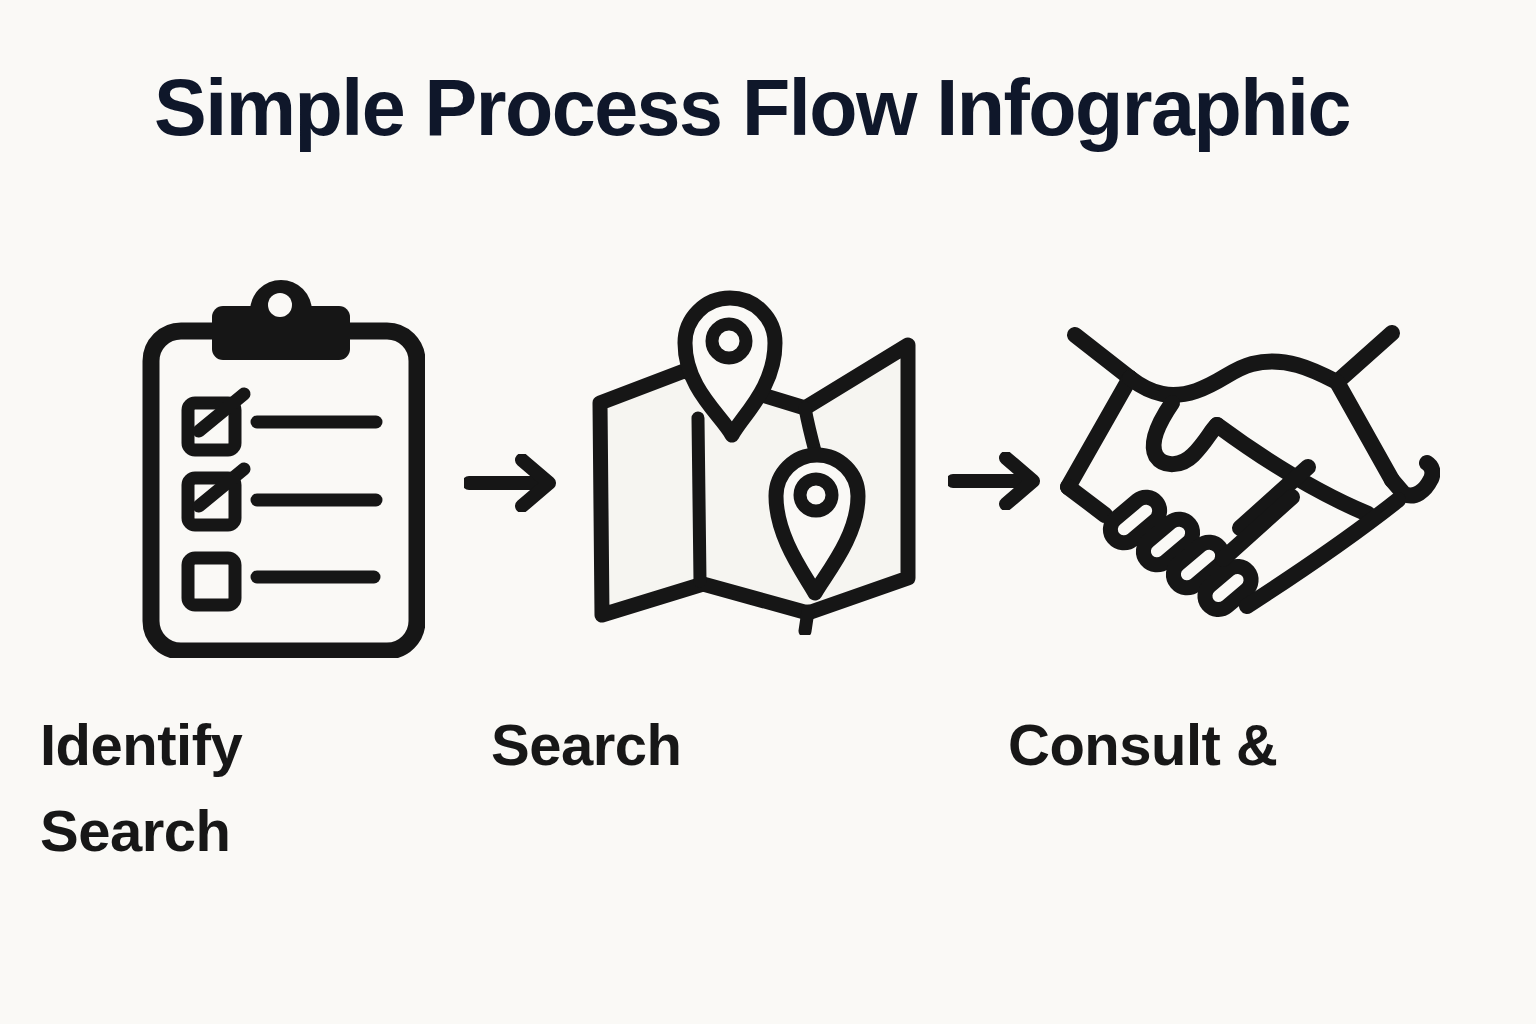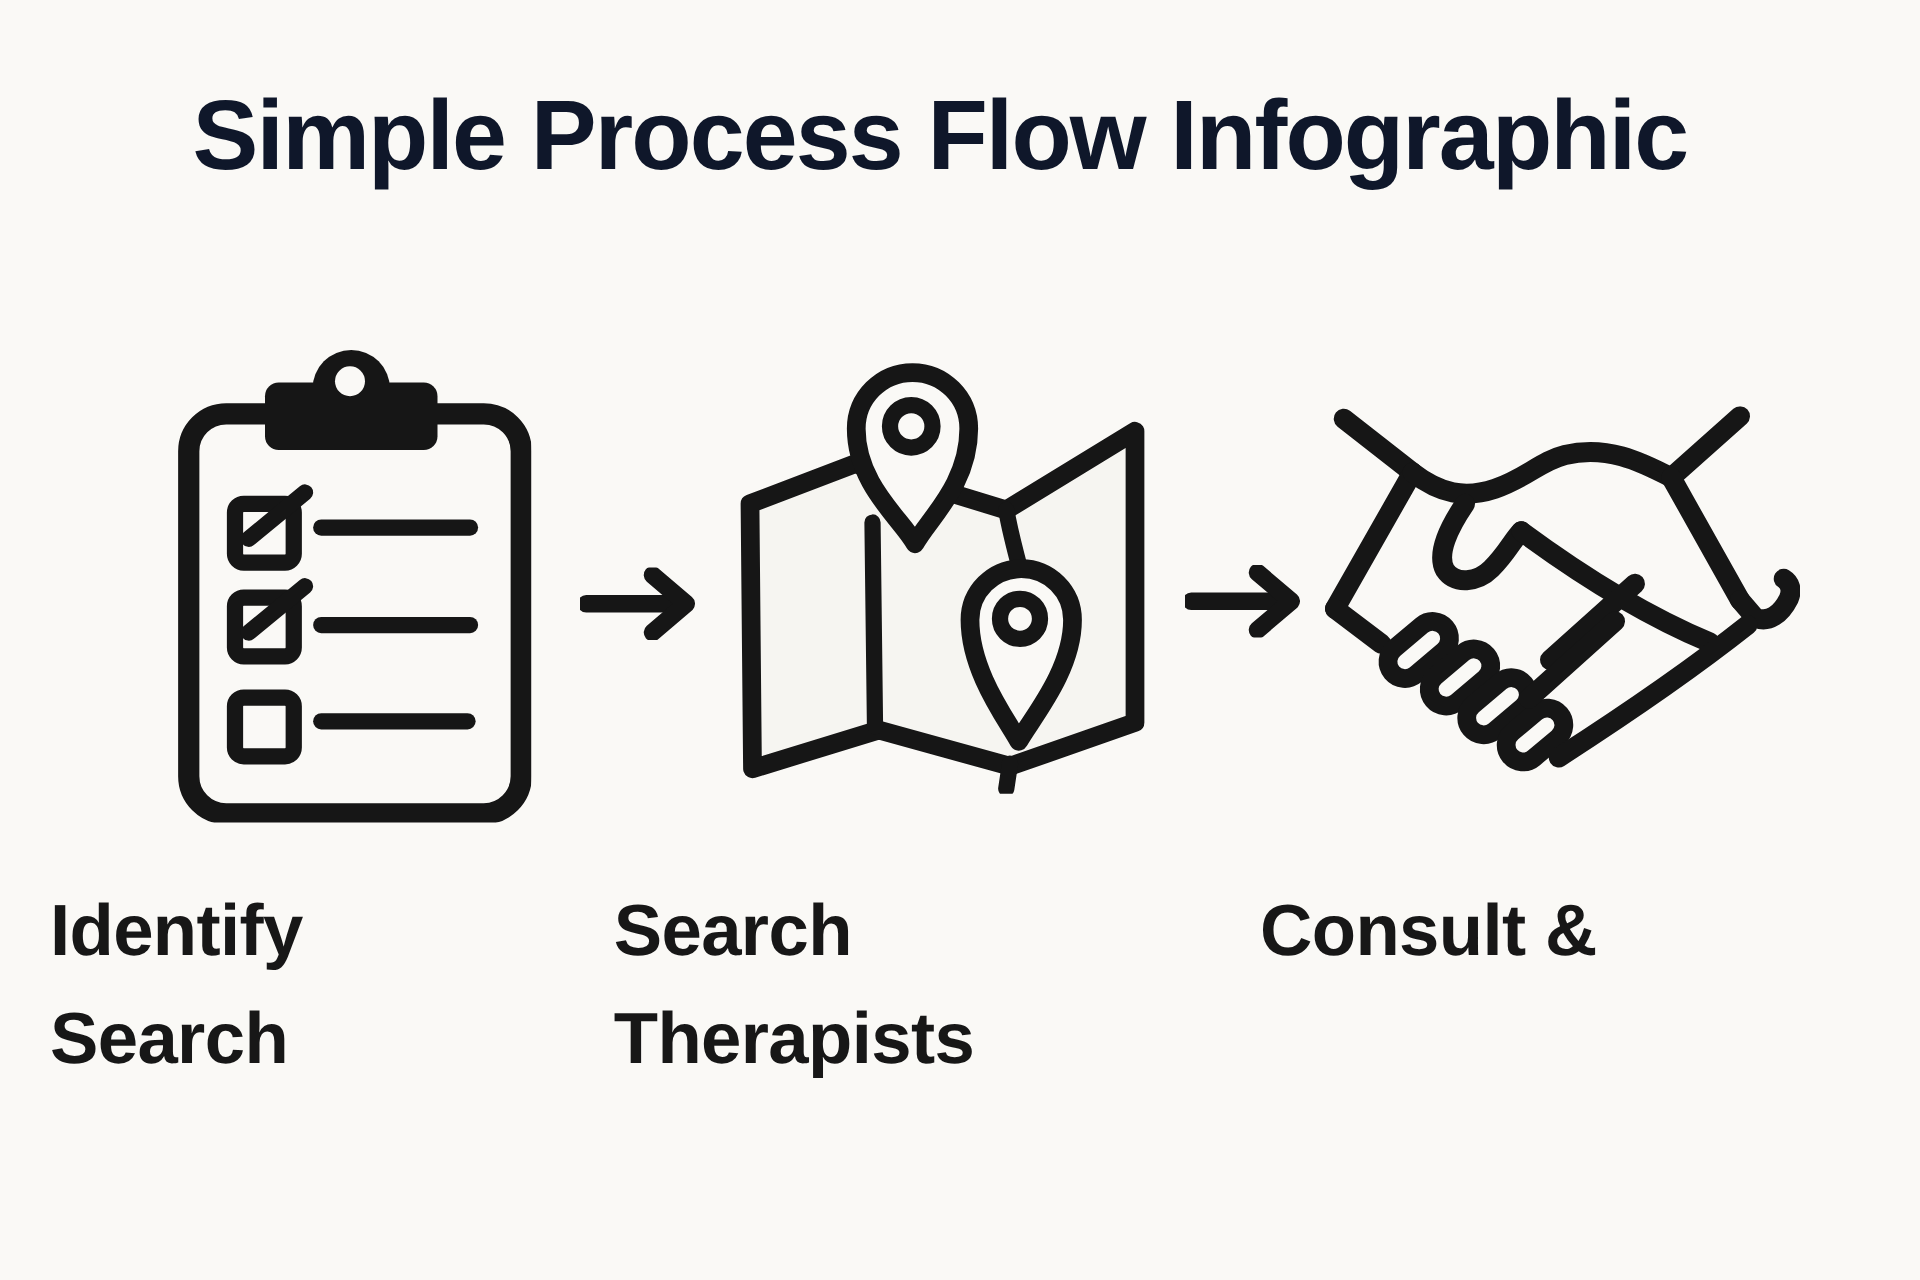--- a/index.html
+++ b/index.html
@@ -109,18 +109,17 @@
   </svg>
 </div>
 
 <div class="step-label" style="left:40px;">
   <div>Identify</div>
   <div>Search</div>
 </div>
 
 <div class="step-label" style="left:491px;">
   <div>Search</div>
-  <div>Therapists</div>
 </div>
 
 <div class="step-label" style="left:1008px;">
   <div>Consult &amp;</div>
 </div>
 
 </body></html>

